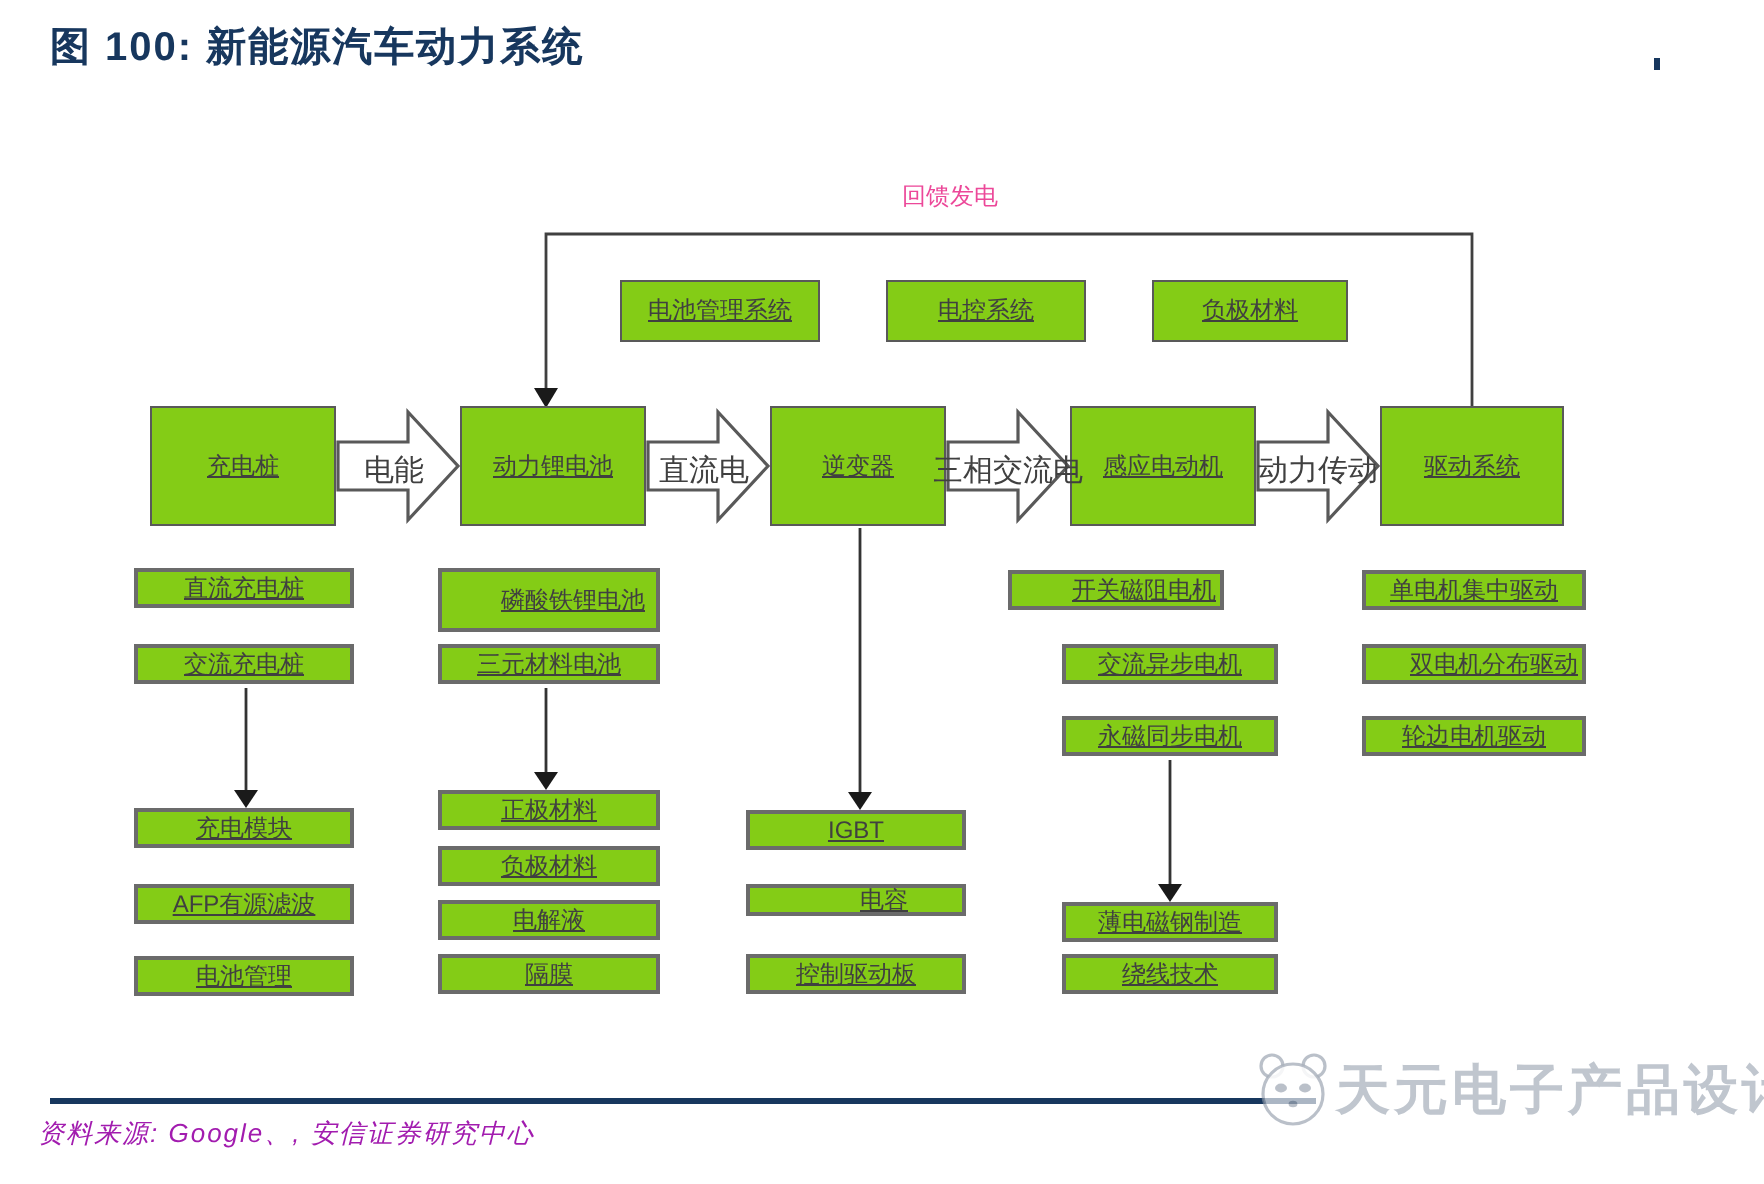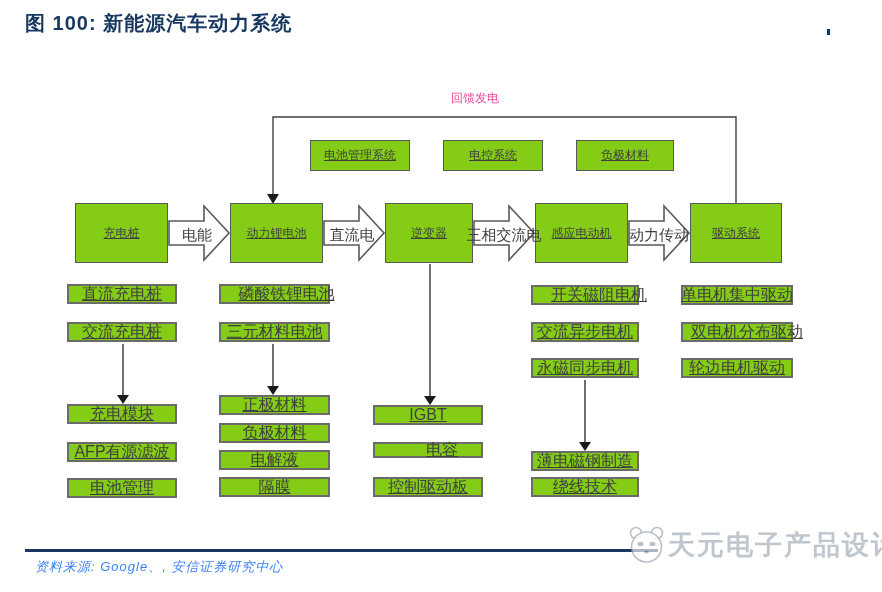--- a/index.html
+++ b/index.html
@@ -6,28 +6,28 @@
   body{width:882px;height:592px;position:relative;overflow:hidden;
        font-family:"Liberation Sans","DejaVu Sans",sans-serif;}
   .stage{position:absolute;inset:0;}
   .title{position:absolute;left:25px;top:10px;font-size:20px;font-weight:bold;
          color:#17375E;letter-spacing:1px;}
   .top-dot{position:absolute;left:827px;top:29px;width:3px;height:6px;background:#17375E;}
   svg.wires{position:absolute;left:0;top:0;width:882px;height:592px;pointer-events:none;}
   .node{position:absolute;background:#84cc16;border:1.5px solid #595959;box-sizing:border-box;
         display:flex;align-items:center;justify-content:center;
         font-size:12px;color:#404040;white-space:nowrap;text-decoration:underline;}
-  .node.sub{border-width:2px;border-color:#6b6b6b;font-size:16px;}
+  .node.sub{border-width:2px;border-color:#6b6b6b;font-size:12px;}
   .flow-label{position:absolute;transform:translateX(-50%);font-size:15px;color:#404040;
               white-space:nowrap;z-index:3;}
   .feedback-label{position:absolute;left:475px;top:90px;transform:translateX(-50%);
                   font-size:12px;color:#ec4899;white-space:nowrap;}
   .bottom-rule{position:absolute;left:25px;top:549px;width:633px;height:3px;background:#17375E;}
-  .source-line{position:absolute;left:35px;top:558px;font-size:13px;font-style:italic;
-               color:#3b82f6;letter-spacing:1px;}
+  .source-line{position:absolute;left:19px;top:558px;font-size:13px;font-style:italic;
+               color:#a21caf;letter-spacing:1px;}
   .watermark{position:absolute;left:626px;top:524px;display:flex;align-items:center;
              opacity:0.75;}
   .watermark-text{font-size:27px;font-weight:bold;color:rgba(143,153,168,0.75);
                   letter-spacing:2px;white-space:nowrap;
                   text-shadow:0 0 2px rgba(255,255,255,0.9);}
 </style>
 </head>
 <body>
 
 <div class="stage">
@@ -79,32 +79,32 @@
   <div class="flow-label" style="left:352px;top:226px;">直流电</div>
   <div class="flow-label" style="left:504px;top:226px;">三相交流电</div>
   <div class="flow-label" style="left:659px;top:226px;">动力传动</div>
 
   <div class="node sub" style="left:67px;top:284px;width:110px;height:20px;">直流充电桩</div>
   <div class="node sub" style="left:67px;top:322px;width:110px;height:20px;">交流充电桩</div>
   <div class="node sub" style="left:67px;top:404px;width:110px;height:20px;">充电模块</div>
   <div class="node sub" style="left:67px;top:442px;width:110px;height:20px;">AFP有源滤波</div>
   <div class="node sub" style="left:67px;top:478px;width:110px;height:20px;">电池管理</div>
 
-  <div class="node sub" style="left:219px;top:284px;width:111px;height:20px;padding-left:24px;">磷酸铁锂电池</div>
+  <div class="node sub" style="left:219px;top:284px;width:111px;height:32px;padding-left:24px;">磷酸铁锂电池</div>
   <div class="node sub" style="left:219px;top:322px;width:111px;height:20px;">三元材料电池</div>
   <div class="node sub" style="left:219px;top:395px;width:111px;height:20px;">正极材料</div>
   <div class="node sub" style="left:219px;top:423px;width:111px;height:20px;">负极材料</div>
   <div class="node sub" style="left:219px;top:450px;width:111px;height:20px;">电解液</div>
   <div class="node sub" style="left:219px;top:477px;width:111px;height:20px;">隔膜</div>
 
   <div class="node sub" style="left:373px;top:405px;width:110px;height:20px;">IGBT</div>
   <div class="node sub" style="left:373px;top:442px;width:110px;height:16px;padding-left:28px;">电容</div>
   <div class="node sub" style="left:373px;top:477px;width:110px;height:20px;">控制驱动板</div>
 
-  <div class="node sub" style="left:531px;top:285px;width:108px;height:20px;padding-left:28px;">开关磁阻电机</div>
+  <div class="node sub" style="left:504px;top:285px;width:108px;height:20px;padding-left:28px;">开关磁阻电机</div>
   <div class="node sub" style="left:531px;top:322px;width:108px;height:20px;">交流异步电机</div>
   <div class="node sub" style="left:531px;top:358px;width:108px;height:20px;">永磁同步电机</div>
   <div class="node sub" style="left:531px;top:477px;width:108px;height:20px;">绕线技术</div>
   <div class="node sub" style="left:531px;top:451px;width:108px;height:20px;">薄电磁钢制造</div>
 
   <div class="node sub" style="left:681px;top:285px;width:112px;height:20px;">单电机集中驱动</div>
   <div class="node sub" style="left:681px;top:322px;width:112px;height:20px;padding-left:20px;">双电机分布驱动</div>
   <div class="node sub" style="left:681px;top:358px;width:112px;height:20px;">轮边电机驱动</div>
 
   <div class="bottom-rule"></div>

